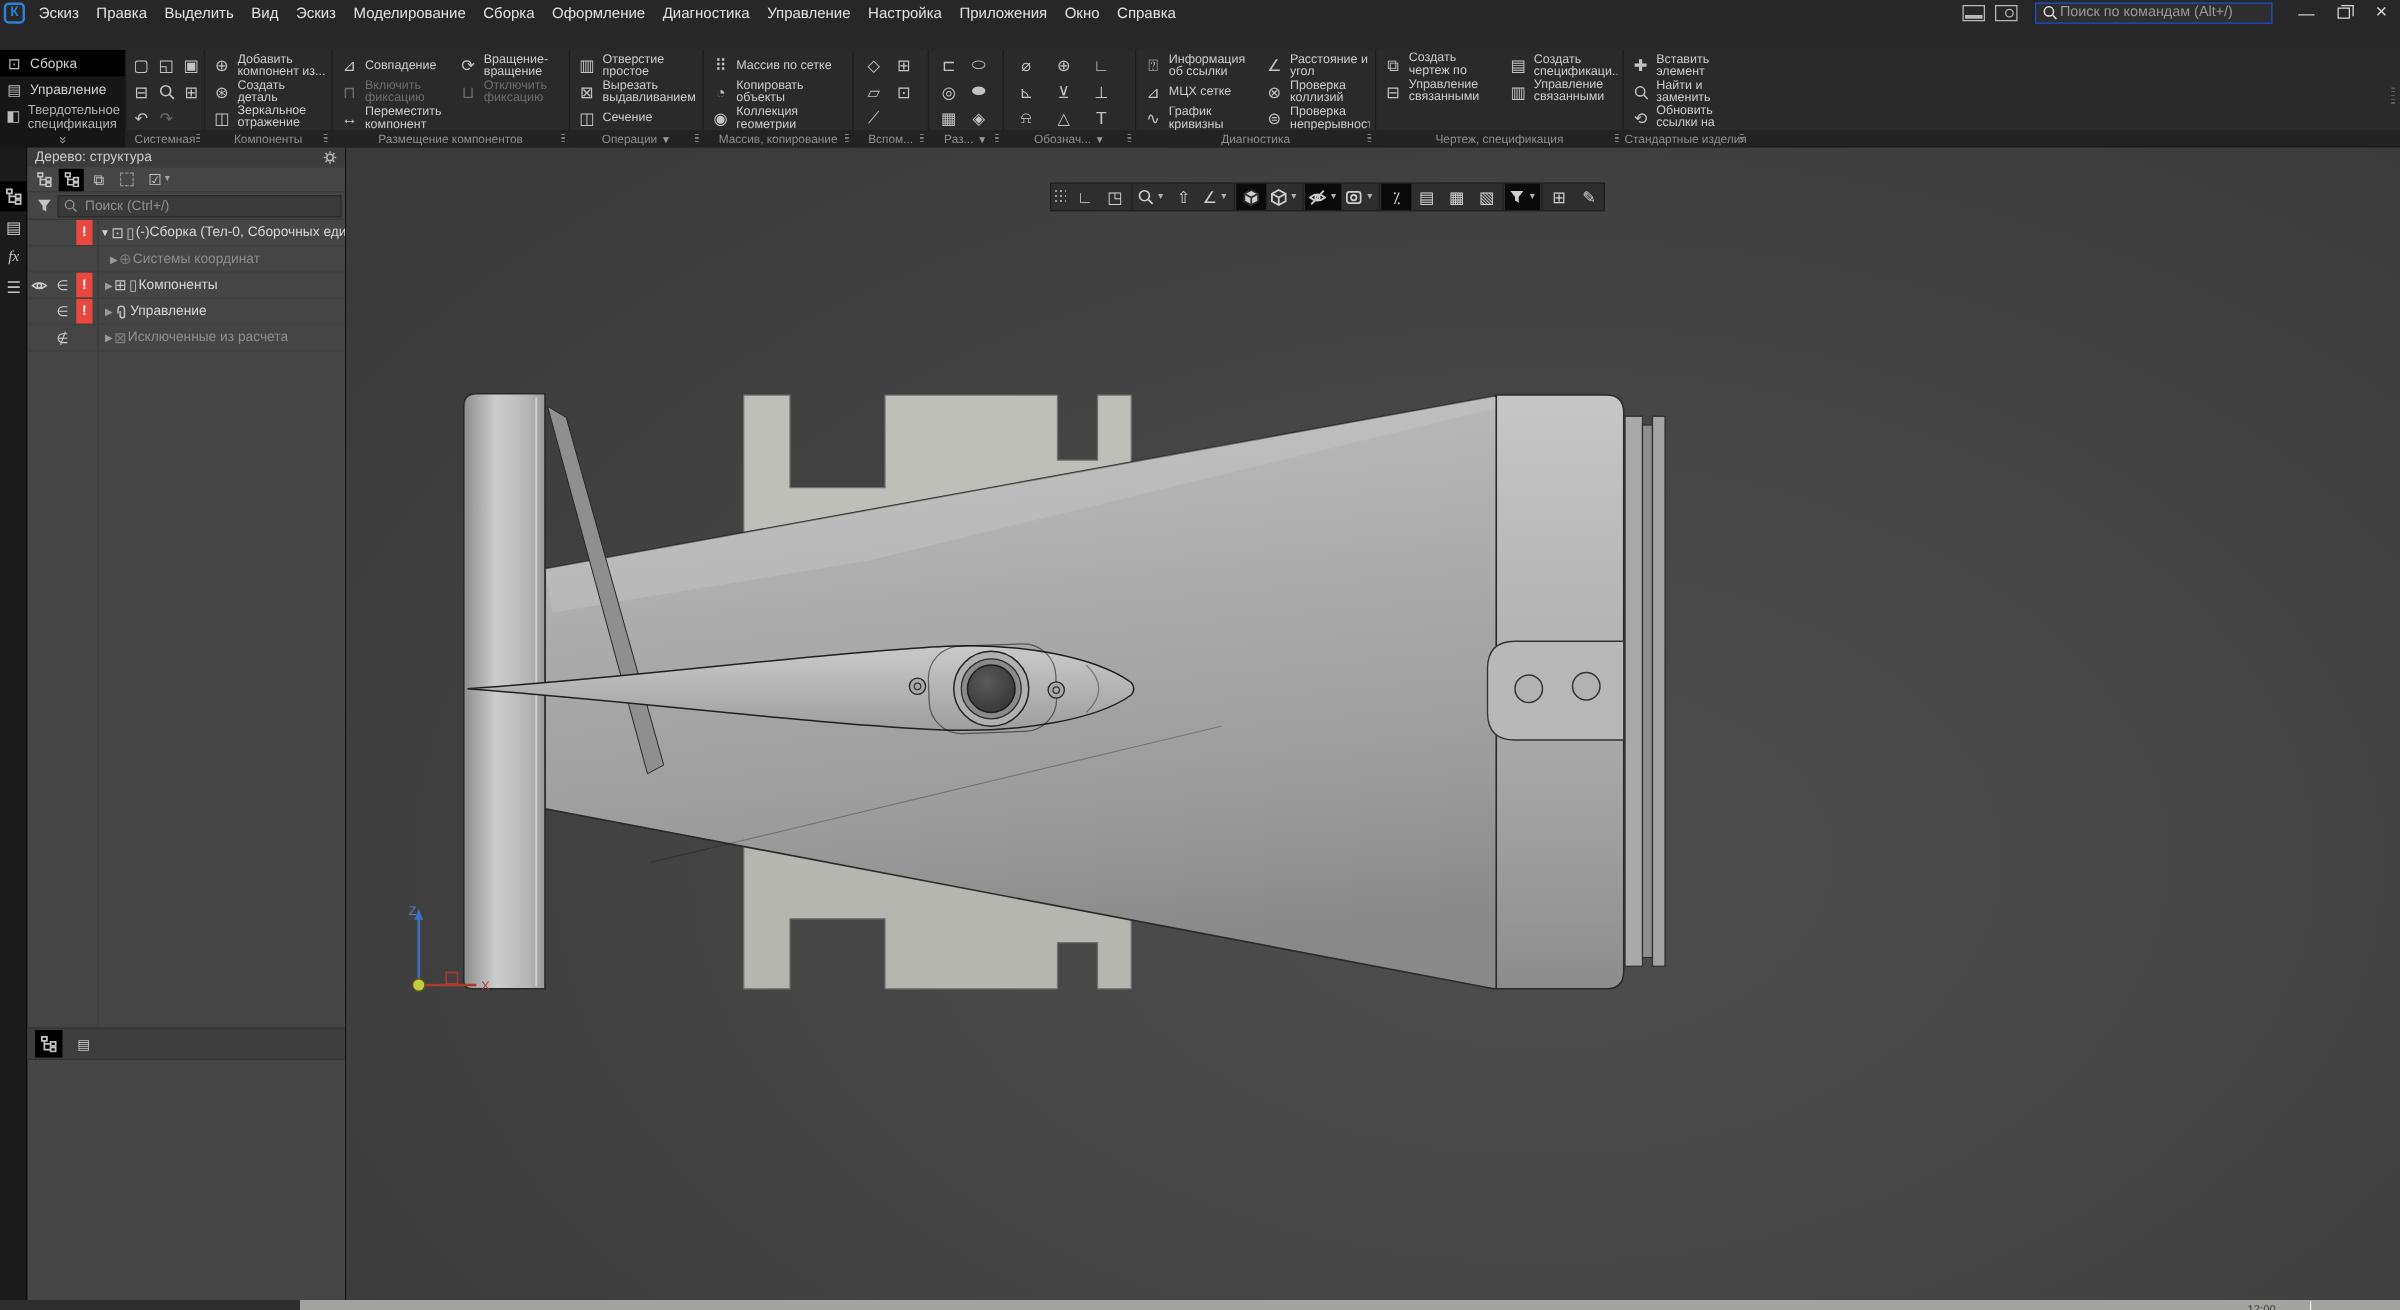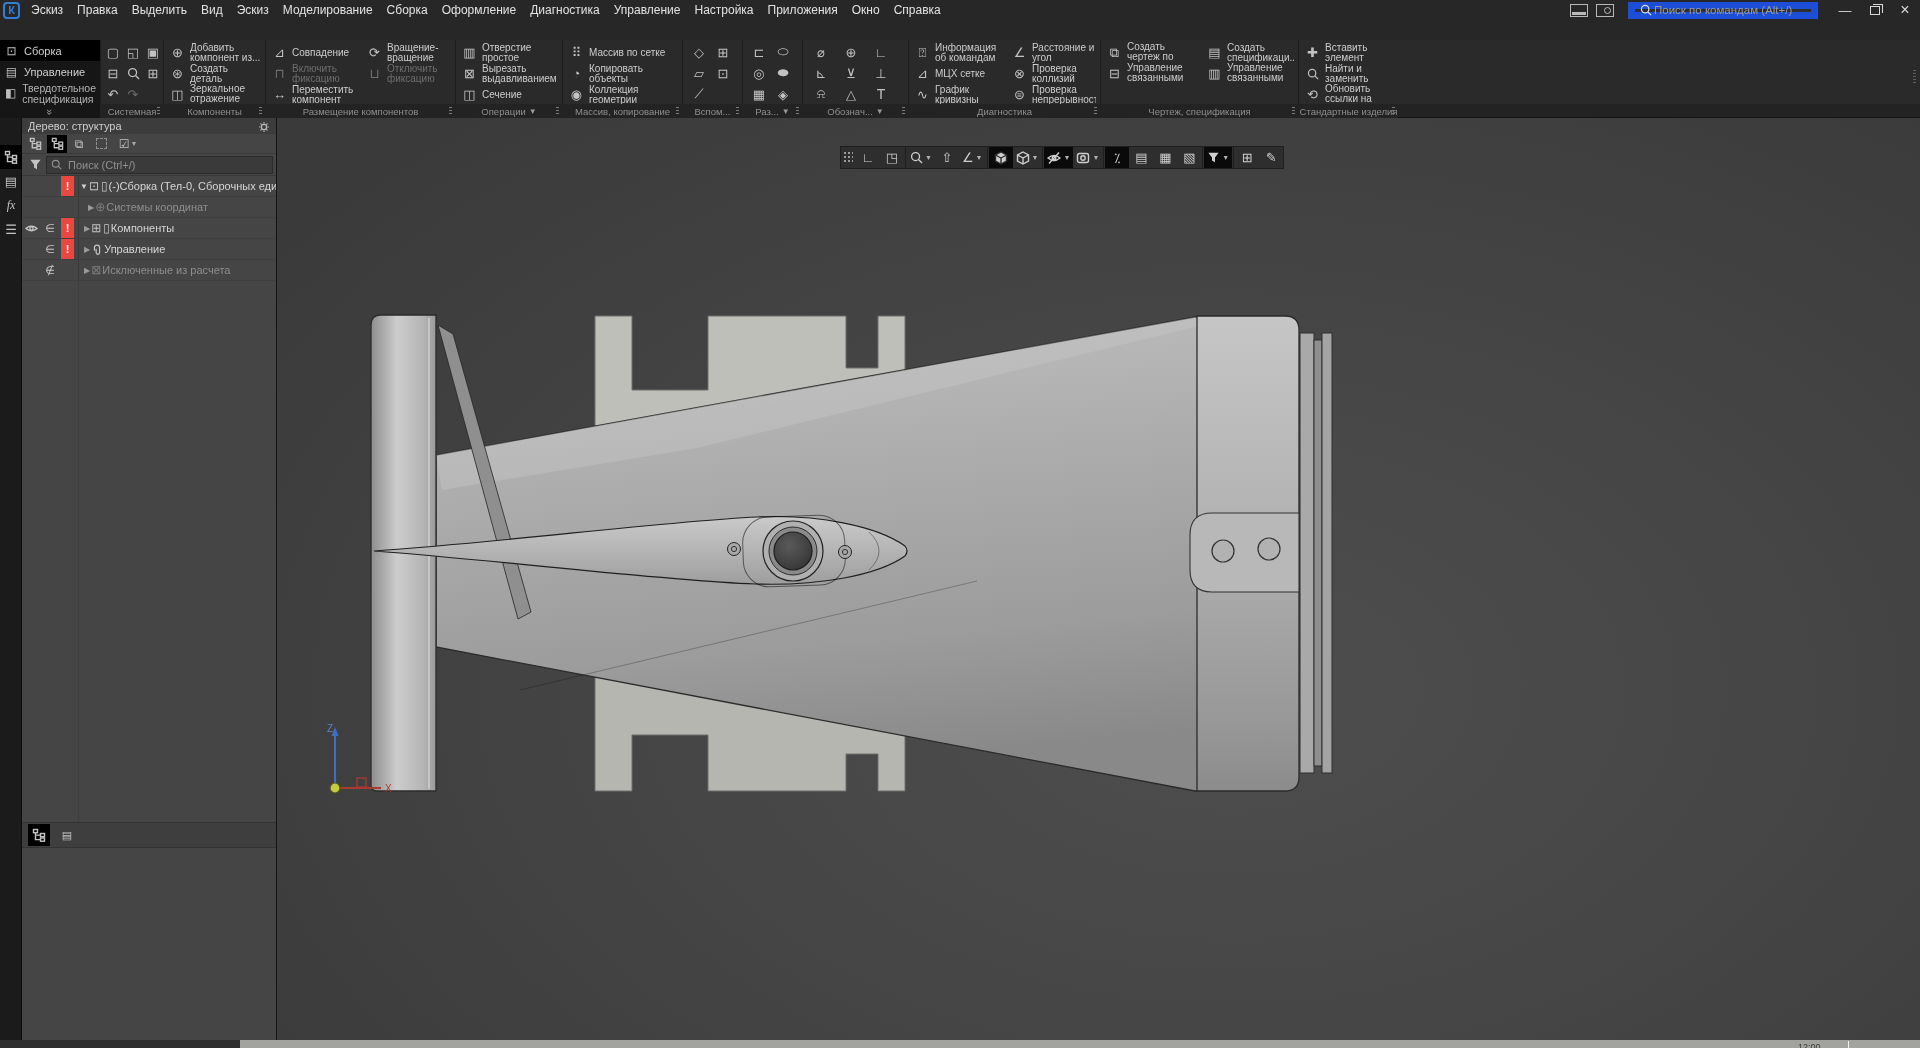--- a/index.html
+++ b/index.html
@@ -11,21 +11,21 @@
   
   .menubar{position:absolute;left:0;top:0;width:1920px;height:20px;background:#272727;
            display:flex;align-items:center;font-size:12px;color:#e2e2e2;}
   .logo{width:17px;height:17px;margin:1px 4px 1px 3px;border:2px solid #2f7fd6;border-radius:4px;
         color:#2f7fd6;font-weight:bold;font-size:11px;display:flex;align-items:center;justify-content:center;}
   .mitem{padding:2px 7px;cursor:default;white-space:nowrap;}
   .mright{margin-left:auto;display:flex;align-items:center;height:20px;}
   .wicon{width:18px;height:13px;border:1px solid #b9b9b9;margin-right:8px;position:relative;}
   .wicon.screen::after{content:"";position:absolute;left:1px;right:1px;bottom:1px;height:3px;background:#b9b9b9;}
   .wicon.gearwin::after{content:"";position:absolute;right:2px;bottom:2px;width:5px;height:5px;border:1px solid #b9b9b9;border-radius:50%;}
-  .cmdsearch{width:190px;height:17px;background:#2e2e2e;border:7px solid #1d4ed8;display:flex;align-items:center;
+  .cmdsearch{width:190px;height:17px;background:#2e2e2e;border:1px solid #1d4ed8;display:flex;align-items:center;
              padding:0 5px;margin:0 12px 0 6px;}
   .cmdsearch input{flex:1;background:transparent;border:0;outline:0;color:#cfcfcf;font-size:11.5px;
                    font-family:"Liberation Sans",sans-serif;min-width:0;}
   .cmdsearch input::placeholder{color:#9a9a9a;}
   .winbtn{width:30px;height:20px;display:flex;align-items:center;justify-content:center;color:#d9d9d9;font-size:13px;}
   .maxglyph{width:10px;height:9px;border:1px solid #d9d9d9;position:relative;}
   .maxglyph::before{content:"";position:absolute;left:2px;top:-3px;width:9px;height:8px;border:1px solid #d9d9d9;border-left:0;border-bottom:0;}
   .ic{display:inline-block;vertical-align:middle;fill:none;stroke:currentColor;stroke-width:1.4;}
 
   
@@ -386,21 +386,21 @@
           <span>Обознач...</span>
           <span class="gcaret">▼</span>
           <span class="grip"></span>
         </div>
     </div>
 
     <div class="group" style="left:908px;width:192px;">
       <div class="rcol" style="left:2px;width:95px;">
         <div class="rbtn">
             <span class="ri">⍰</span>
-            <span class="rlabel">Информация об командам</span>
+            <span class="rlabel">Информация об ссылки</span>
           </div>
         <div class="rbtn">
             <span class="ri">⊿</span>
             <span class="rlabel">МЦХ сетке</span>
           </div>
         <div class="rbtn">
             <span class="ri">∿</span>
             <span class="rlabel">График кривизны</span>
           </div>
       </div>

